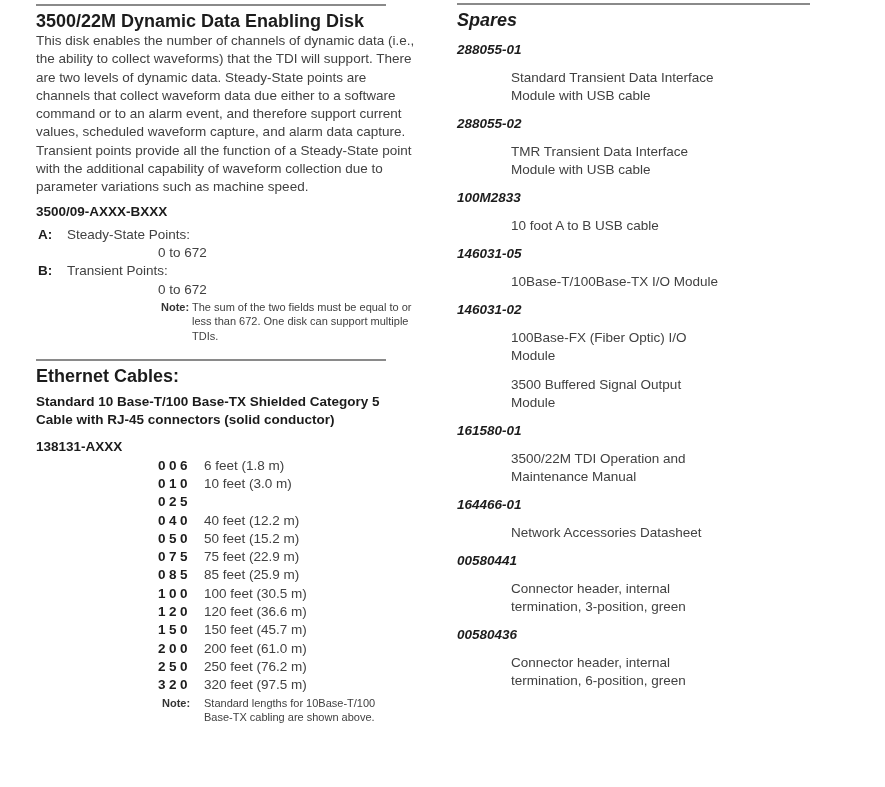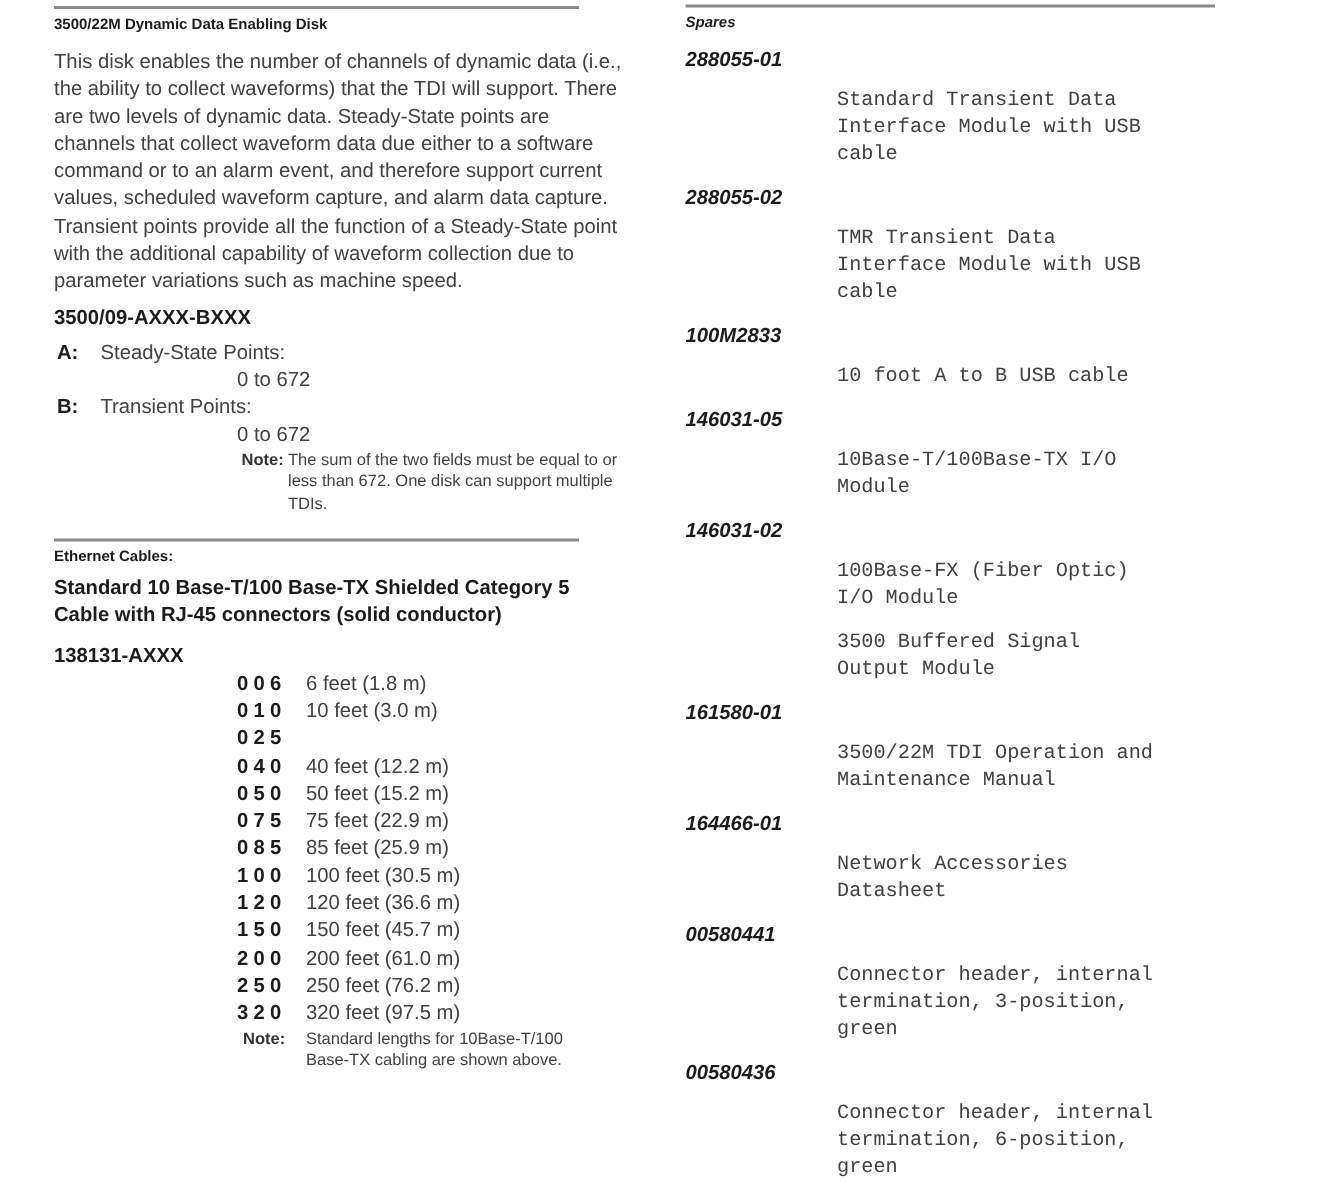--- a/index.html
+++ b/index.html
@@ -16,23 +16,23 @@
   .col-left  { left: 36px;  width: 396px; }
   .col-right { left: 457px; width: 400px; }
 
   .rule { height: 2px; background: #8a8a8a; width: 350px; }
   .rule-top-left  { margin-top: 4px; }
   .rule-top-right { margin-top: 3px; width: 353px; }
   .rule-mid { margin-top: 16px; }
 
   .h { font-weight: bold; color: #1c1c1c; }
 
-  .sec-title { font-size: 10px; margin-top: 5px; }
+  .sec-title { font-size: 18px; margin-top: 5px; }
   .body-par {
-    margin-top: 10px;
+    margin-top: 0;
     width: 386px;
     line-height: 18.3px;
   }
   .model { margin-top: 7px; }
 
   .opts { margin-top: 7px; }
   .opt-row { line-height: 18.3px; }
   .opt-key { display: inline-block; width: 29px; padding-left: 2px; }
   .opt-value { margin-left: 122px; line-height: 18.3px; }
 
@@ -57,22 +57,22 @@
   }
   .len-desc { flex: 1; }
 
   .spares-title { margin-top: 5px; font-style: italic; }
   .spare-part {
     margin-top: 10px;
     font-weight: bold; font-style: italic; color: #1c1c1c;
     line-height: 17px;
   }
   .spare-desc {
-    margin-top: 11px; margin-left: 101px;
-    width: 218px; line-height: 18px; font-family: Liberation Mono, monospace;
+    margin-top: 11px; margin-left: 54px;
+    width: 218px; line-height: 18px;
   }
 </style>
 </head>
 <body>
 
 <div class="col col-left">
 
   <div class="rule rule-top-left"></div>
 
   <div class="h sec-title">3500/22M Dynamic Data Enabling Disk</div>

